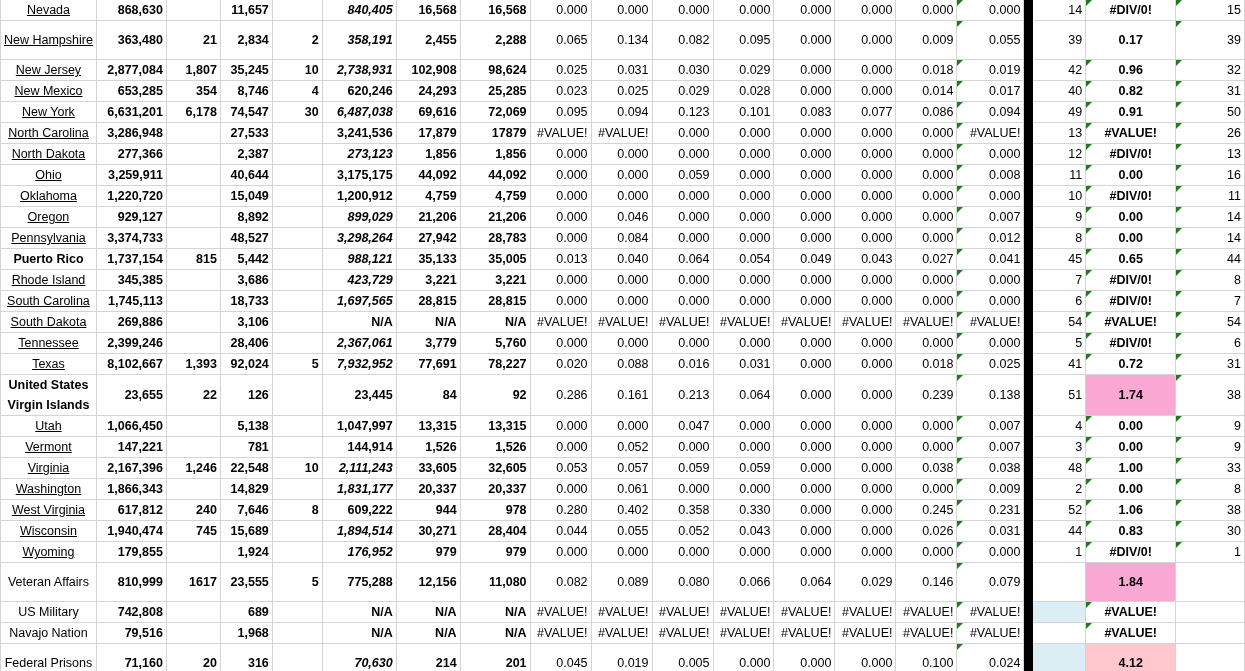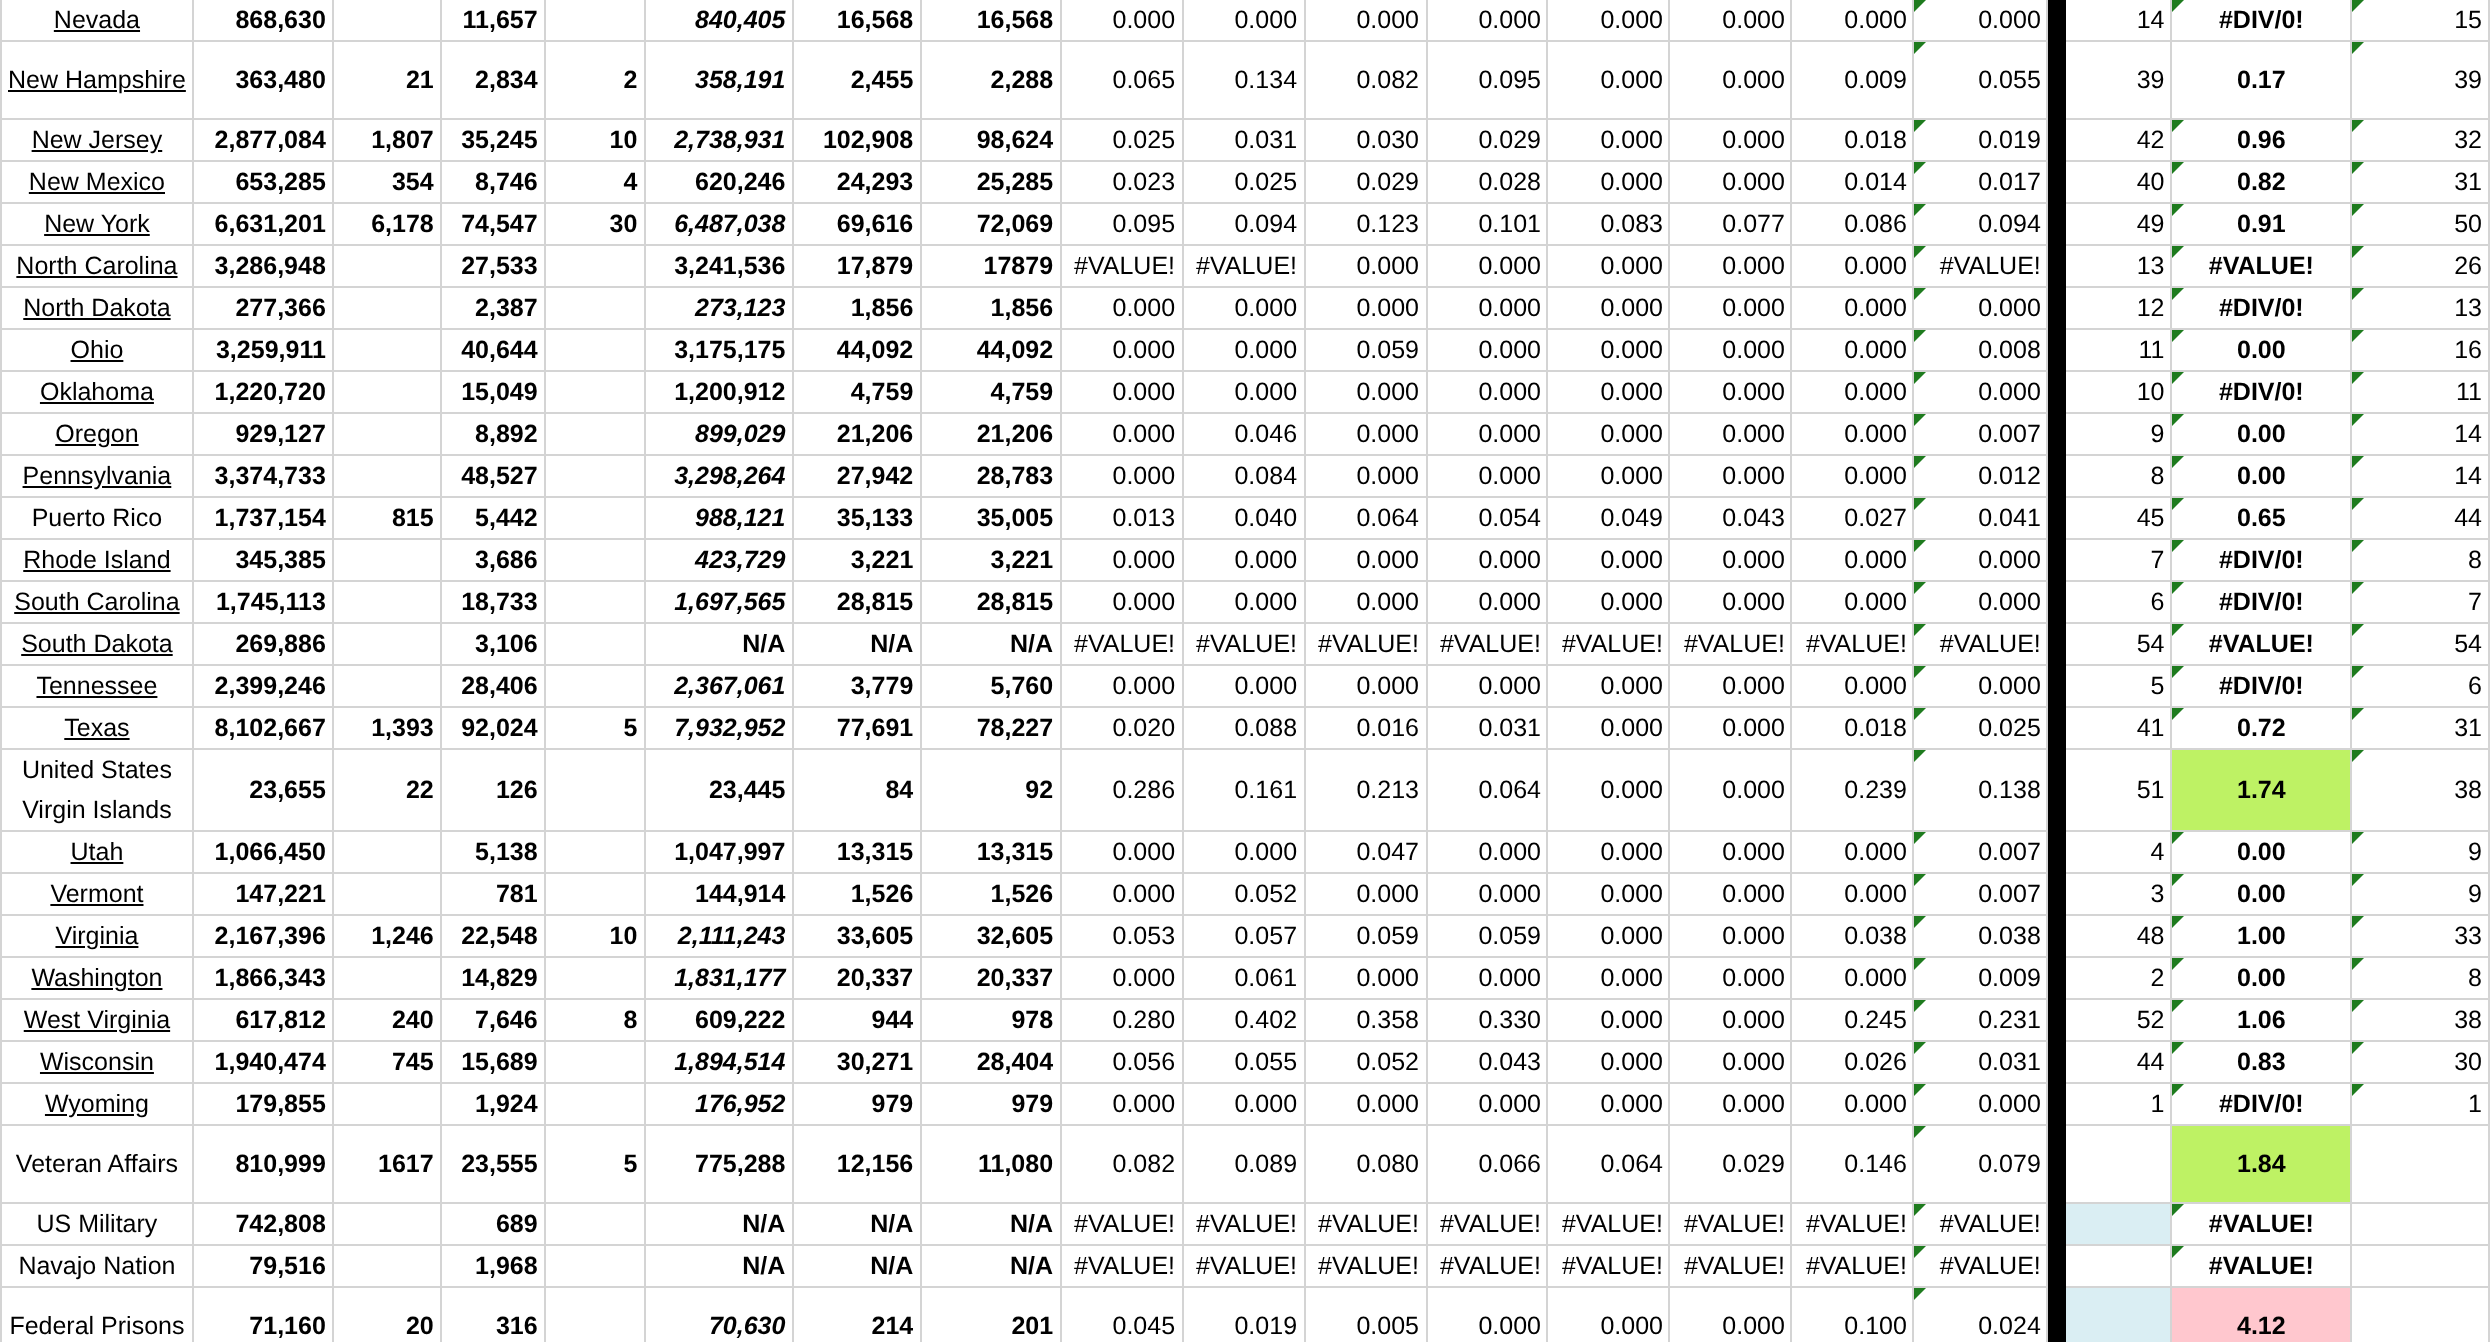--- a/index.html
+++ b/index.html
@@ -3,30 +3,30 @@
 <meta charset="utf-8">
 <style>
   html, body { margin:0; padding:0; background:#ffffff; }
   body { width:1245px; height:671px; overflow:hidden; position:relative;
          font-family:"Liberation Sans", "DejaVu Sans", sans-serif; font-size:12.5px; color:#000; }
   table.sheet { border-collapse:collapse; table-layout:fixed; position:absolute; left:0; top:-1px; }
   table.sheet td { border:1px solid #d4d4d4; padding:0 3px; white-space:nowrap; overflow:hidden;
                    text-align:right; font-weight:bold; vertical-align:middle; line-height:18px; }
   table.sheet td.name { text-align:center; font-weight:normal; white-space:normal; line-height:20px; }
   table.sheet td.name.link { text-decoration:underline; }
-  table.sheet td.name.bold { font-weight:normal;margin-left:22px; }
+  table.sheet td.name.bold { font-weight:bold;margin-left:22px; }
   table.sheet td.ratio { font-weight:normal; }
   table.sheet td.it { font-style:italic;padding-left:11px; }
   table.sheet td.sep { background:#000; border-color:#000; padding:0; }
   table.sheet td.rank { font-weight:normal; }
   table.sheet td.score { font-weight:bold; text-align:center; }
   table.sheet td.tri { position:relative; }
   table.sheet td.tri::before { content:""; position:absolute; left:0; top:0; width:0; height:0;
                    border-top:6px solid #1e7b1e; border-right:6px solid transparent; }
-  table.sheet td.hl-yellow { background:#bef264; }
+  table.sheet td.hl-yellow { background:#f9a8d4; }
   table.sheet td.hl-pink { background:#ffc7ce; }
   table.sheet td.hl-blue { background:#daeef3; }
   tr.tall td { height:38px; }
   tr.r20 td { height:19px; }
 </style>
 </head>
 <body>
 
 <table class="sheet">
   <colgroup>
@@ -560,21 +560,21 @@
       </tr>
       <tr class="r20">
         <td class="name link">Wisconsin</td>
         <td>1,940,474</td>
         <td>745</td>
         <td>15,689</td>
         <td></td>
         <td class="it">1,894,514</td>
         <td>30,271</td>
         <td>28,404</td>
-        <td class="ratio">0.056</td>
+        <td class="ratio">0.044</td>
         <td class="ratio">0.055</td>
         <td class="ratio">0.052</td>
         <td class="ratio">0.043</td>
         <td class="ratio">0.000</td>
         <td class="ratio">0.000</td>
         <td class="ratio">0.026</td>
         <td class="ratio tri">0.031</td>
         <td class="sep"></td>
         <td class="rank">44</td>
         <td class="score tri">0.83</td>

